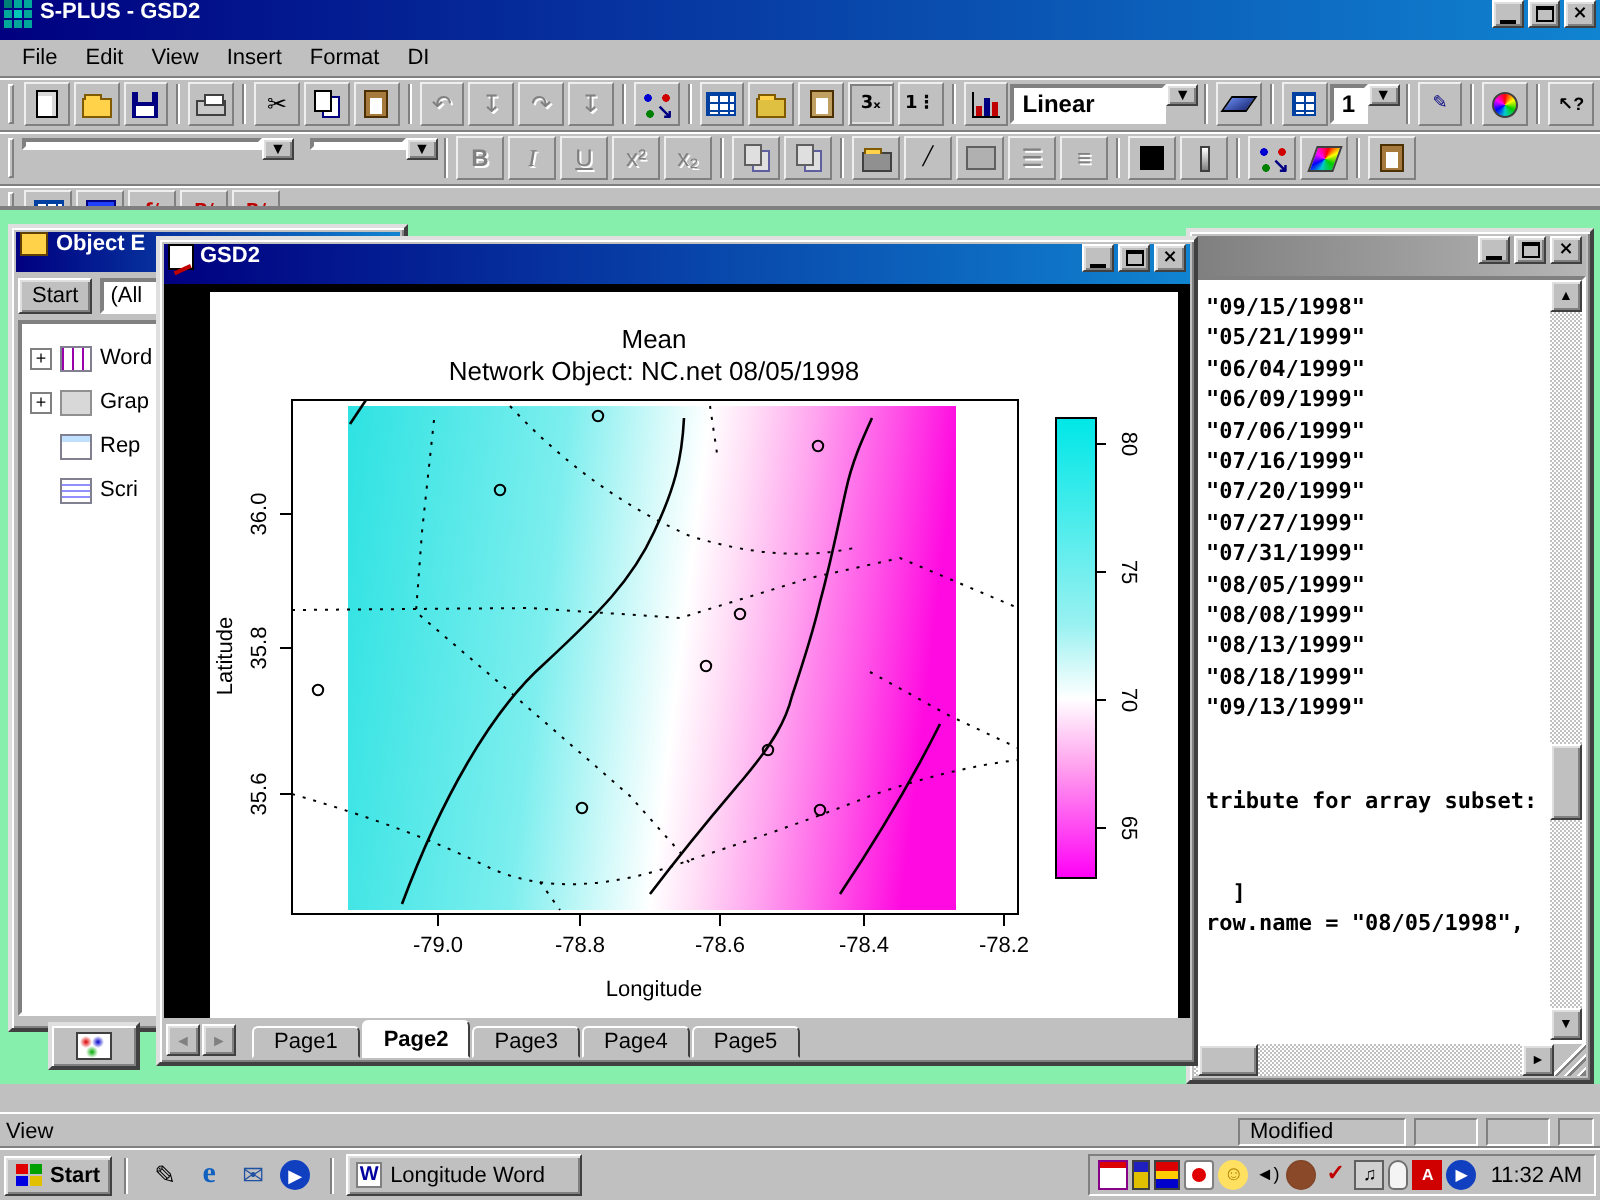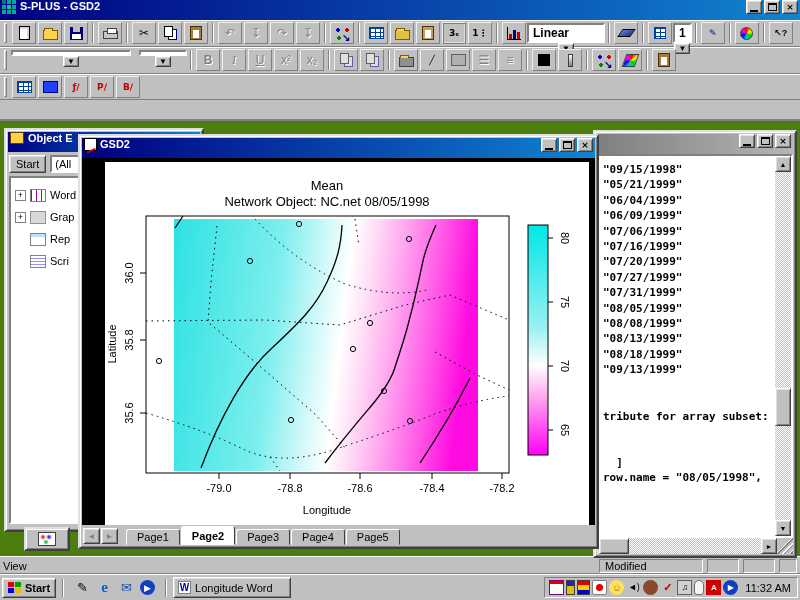--- a/index.html
+++ b/index.html
@@ -24,21 +24,21 @@
 .splus-logo i{background:#00a79a;}
 .splus-logo i:nth-child(1){background:#007f76;}
 .splus-logo i:nth-child(5){background:#00c9b8;}
 
 
 .menubar{height:19px;display:flex;align-items:center;background:#c0c0c0;border-bottom:1px solid #808080;padding-left:4px;}
 .menuitem{padding:2px 7px;}
 .toolbar{height:27px;display:flex;align-items:center;background:#c0c0c0;border-bottom:1px solid #808080;box-shadow:inset 0 1px 0 #fff;padding:0 2px;}
 .tbbtn{width:24px;height:22px;display:flex;align-items:center;justify-content:center;background:#c0c0c0;border:1px solid;border-color:#efefef #808080 #808080 #efefef;margin:0 1px;font-size:12px;}
 .tbbtn.dis{color:#808080;text-shadow:1px 1px 0 #fff;}
-.combo{height:20px;display:flex;align-items:center;flex-direction:column;}
+.combo{height:20px;display:flex;align-items:flex-start;}
 .combo .val{background:#fff;border:2px solid;border-color:#808080 #fff #fff #808080;padding:1px 4px;font-weight:bold;font-size:12px;min-width:78px;}
 .combo .drop{width:16px;display:flex;align-items:center;justify-content:center;font-size:8px;}
 
 .i-page{width:11px;height:14px;background:#fff;border:1px solid #000;box-shadow:inset -2px 2px 0 #d8d8d8;}
 .i-folder{width:15px;height:10px;background:#ffd24a;border:1px solid #805b00;position:relative;margin-top:3px;}
 .i-folder:before{content:"";position:absolute;top:-3px;left:0;width:7px;height:2px;background:#ffd24a;border:1px solid #805b00;border-bottom:none;}
 .i-save{width:13px;height:13px;background:#000080;position:relative;}
 .i-save:before{content:"";position:absolute;left:3px;top:0;width:7px;height:5px;background:#c0c0c0;}
 .i-save:after{content:"";position:absolute;left:2px;bottom:1px;width:9px;height:5px;background:#fff;}
 .i-print{width:15px;height:8px;background:#c8c8c8;border:1px solid #404040;position:relative;margin-top:4px;}
@@ -52,21 +52,21 @@
 .i-grid.bluish{background:#2040ff;border-color:#000080;}
 .i-chart{width:14px;height:13px;border-left:1px solid #000;border-bottom:1px solid #000;background-image:linear-gradient(#c00000,#c00000),linear-gradient(#000080,#000080),linear-gradient(#c00000,#c00000);background-size:3px 6px,3px 10px,3px 8px;background-position:1px 7px,5px 3px,9px 5px;background-repeat:no-repeat;}
 .i-plane{width:13px;height:8px;background:linear-gradient(135deg,#6080e0,#203080);border:1px solid #000;transform:skewX(-35deg);}
 .i-wheel{width:13px;height:13px;border-radius:50%;border:1px solid #404040;background:conic-gradient(#f00,#ff0,#0c0,#0cc,#00f,#f0f,#f00);}
 .i-link{width:15px;height:13px;position:relative;background-image:radial-gradient(circle 2px at 3px 3px,#0000d0 90%,transparent),radial-gradient(circle 2px at 12px 3px,#d00000 90%,transparent),radial-gradient(circle 2px at 4px 11px,#008000 90%,transparent);}
 .i-link:after{content:"↘";position:absolute;right:-1px;bottom:-3px;font-size:10px;color:#000080;font-weight:bold;}
 .minilbl{font-size:9px;font-weight:bold;font-family:"DejaVu Sans",sans-serif;}
 .red{color:#c00000;} .blue{color:#000080;}
 
 
-.workspace{position:absolute;left:0;top:119px;width:800px;height:439px;background:#4d7c0f;border-top:2px solid;border-color:#808080;}
+.workspace{position:absolute;left:0;top:103px;width:800px;height:439px;background:#86efac;border-top:2px solid;border-color:#808080;}
 
 
 .win{position:absolute;border:2px solid;border-color:#dfdfdf #404040 #404040 #dfdfdf;box-shadow:inset 1px 1px 0 #fff,inset -1px -1px 0 #808080;background:#c0c0c0;padding:2px;}
 
 
 .explorer{left:4px;top:7px;width:200px;height:404px;z-index:1;}
 .ex-tools{height:24px;display:flex;align-items:center;gap:4px;padding:2px 1px;}
 .matchbtn{height:18px;padding:1px 6px;display:flex;align-items:center;}
 .ex-combo{flex:1;height:18px;background:#fff;border:2px solid;border-color:#808080 #fff #fff #808080;padding:0 3px;display:flex;align-items:center;}
 .ex-tree{position:absolute;left:3px;top:46px;right:3px;bottom:6px;background:#fff;border:2px solid;border-color:#808080 #fff #fff #808080;padding:6px 2px;}
@@ -163,20 +163,28 @@
       <span class="cap btn3d">
           <span class="min"></span>
         </span>
       <span class="cap btn3d">
           <span class="max"></span>
         </span>
       <span class="cap btn3d">×</span>
     </span>
   </div>
 
+  <div class="menubar">
+    <span class="menuitem">File</span>
+    <span class="menuitem">Edit</span>
+    <span class="menuitem">View</span>
+    <span class="menuitem">Insert</span>
+    <span class="menuitem">Format</span>
+    <span class="menuitem">DI</span>
+  </div>
 
   <div class="toolbar">
     <span class="handle"></span>
     <span class="tbbtn">
         <span class="i-page"></span>
       </span>
     <span class="tbbtn">
         <span class="i-folder"></span>
       </span>
     <span class="tbbtn">
@@ -567,21 +575,21 @@
         </div>
         <span class="gripcell"></span>
       </div>
     </div>
 
   </div>
 
   <div class="statusbar">
     <span>View</span>
     <span style="flex:1"></span>
-    <span class="spanel" style="width:104px">Modified</span>
+    <span class="spanel" style="width:84px">Modified</span>
     <span class="spanel" style="width:32px"></span>
     <span class="spanel" style="width:32px"></span>
     <span class="spanel" style="width:18px"></span>
   </div>
 
   <div class="taskbar">
     <span class="startbtn btn3d">
       <span class="flag">
           <i></i>
           <i></i>

